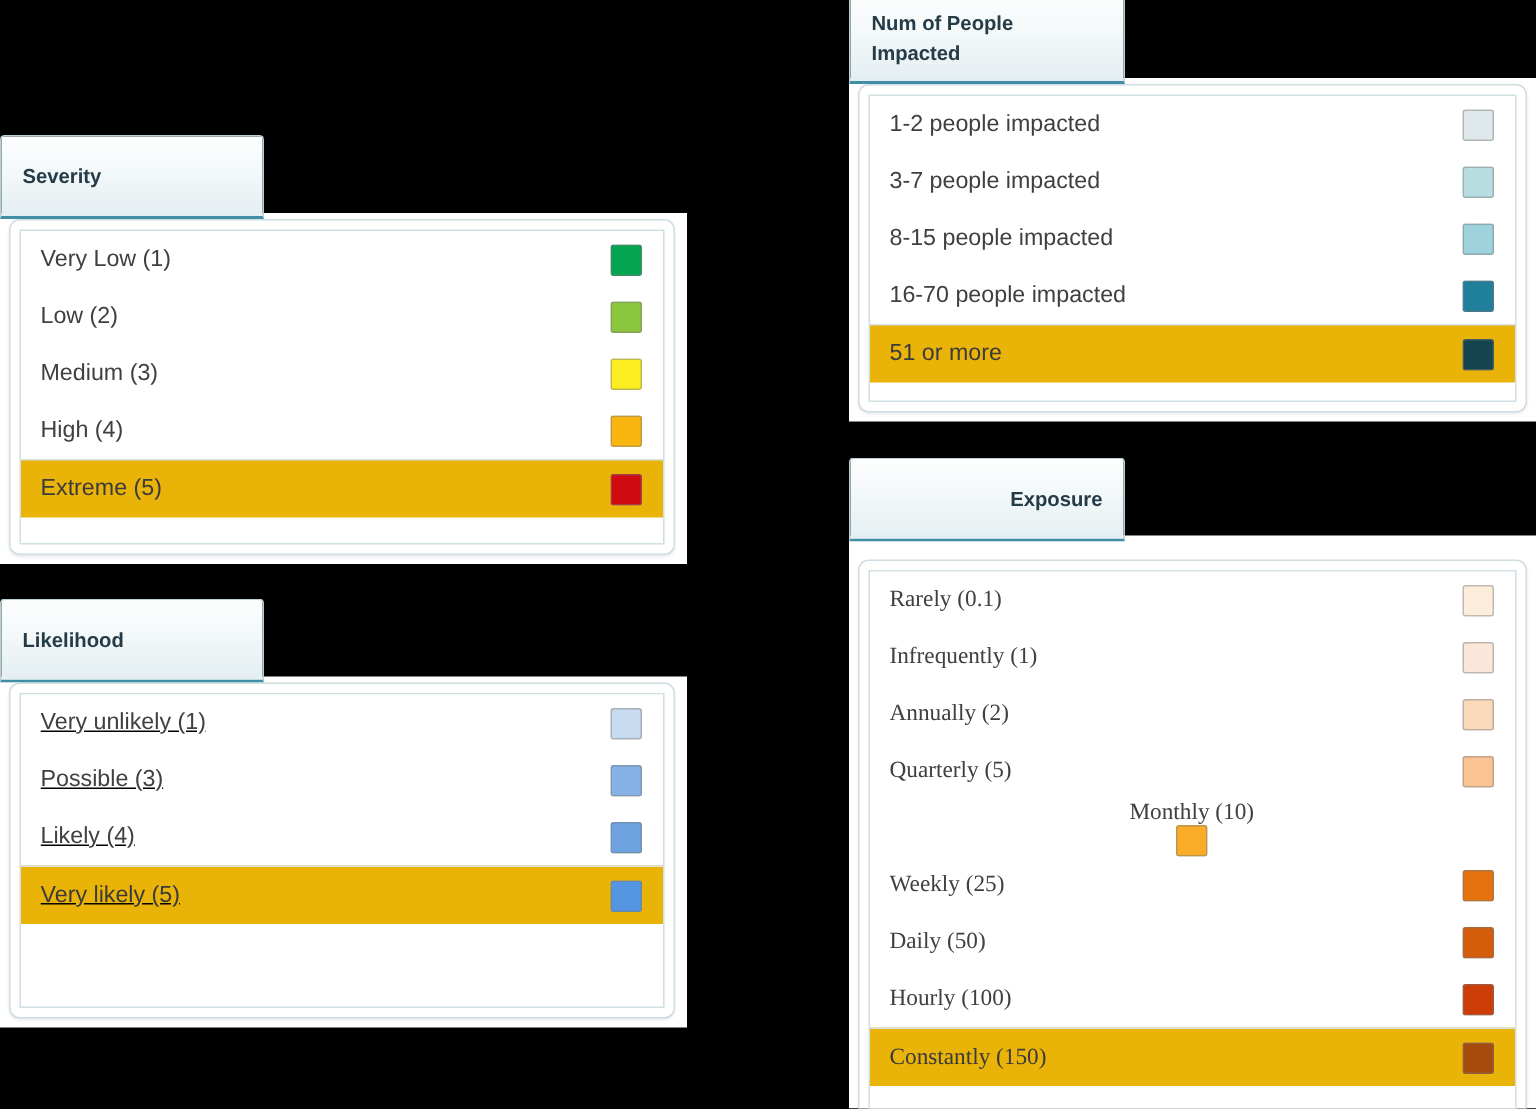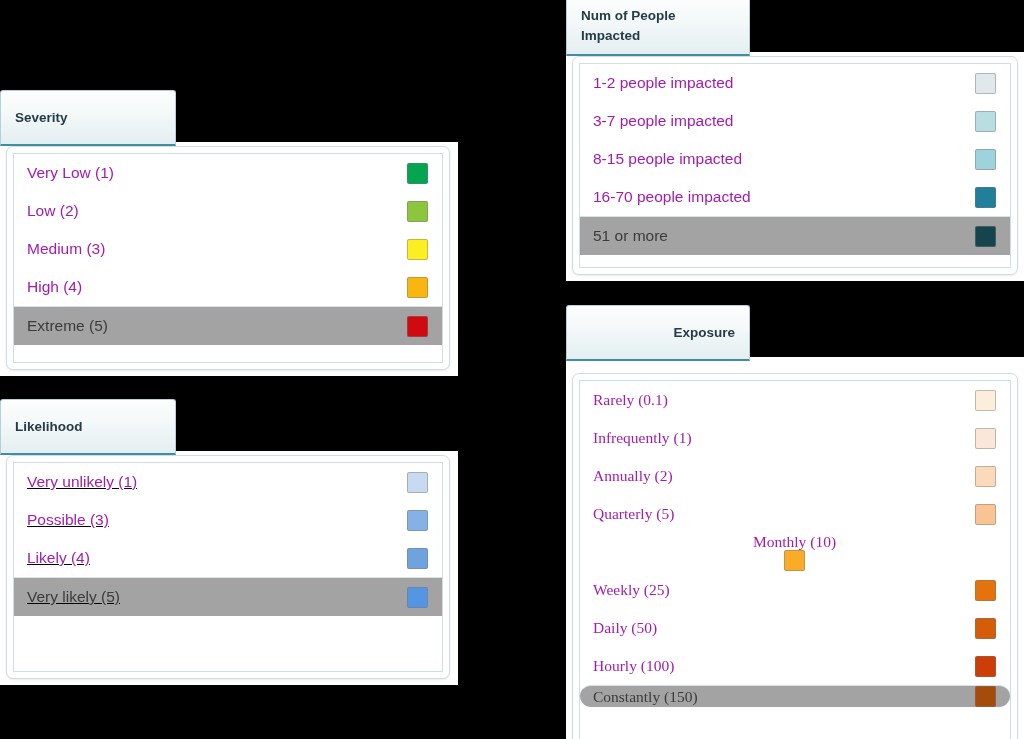--- a/index.html
+++ b/index.html
@@ -68,27 +68,27 @@
     width: 100%;
     overflow: hidden;
   }
 
   .opt-row {
     box-sizing: border-box;
     display: flex;
     align-items: center;
     justify-content: space-between;
     padding: 0 14px 0 13px;
-    color: #a21caf;
+    color: #404040;
     font-size: 15.5px;
     background: #ffffff;
     white-space: nowrap;
   }
   .opt-row.selected {
-    background: #a3a3a3;
+    background: #eab308;
     color: #3b3b3b;
     border-top: 1px solid #d4e2e6;
   }
   .opt-label {
     overflow: hidden;
     text-overflow: ellipsis;
   }
   .swatch {
     flex: 0 0 auto;
     width: 21px;
@@ -231,19 +231,19 @@
         <span class="swatch" style="background:#e4730e;"></span>
       </div>
       <div class="opt-row" style="height:38px;">
         <span class="opt-label">Daily (50)</span>
         <span class="swatch" style="background:#d45d0b;"></span>
       </div>
       <div class="opt-row" style="height:38px;">
         <span class="opt-label">Hourly (100)</span>
         <span class="swatch" style="background:#cc3d08;"></span>
       </div>
-      <div class="opt-row selected" style="height:22px;border-radius:13px;">
+      <div class="opt-row selected" style="height:39px;">
         <span class="opt-label">Constantly (150)</span>
         <span class="swatch" style="background:#a54c0c;"></span>
       </div>
     </div>
   </div>
 </div>
 
 </body></html>

